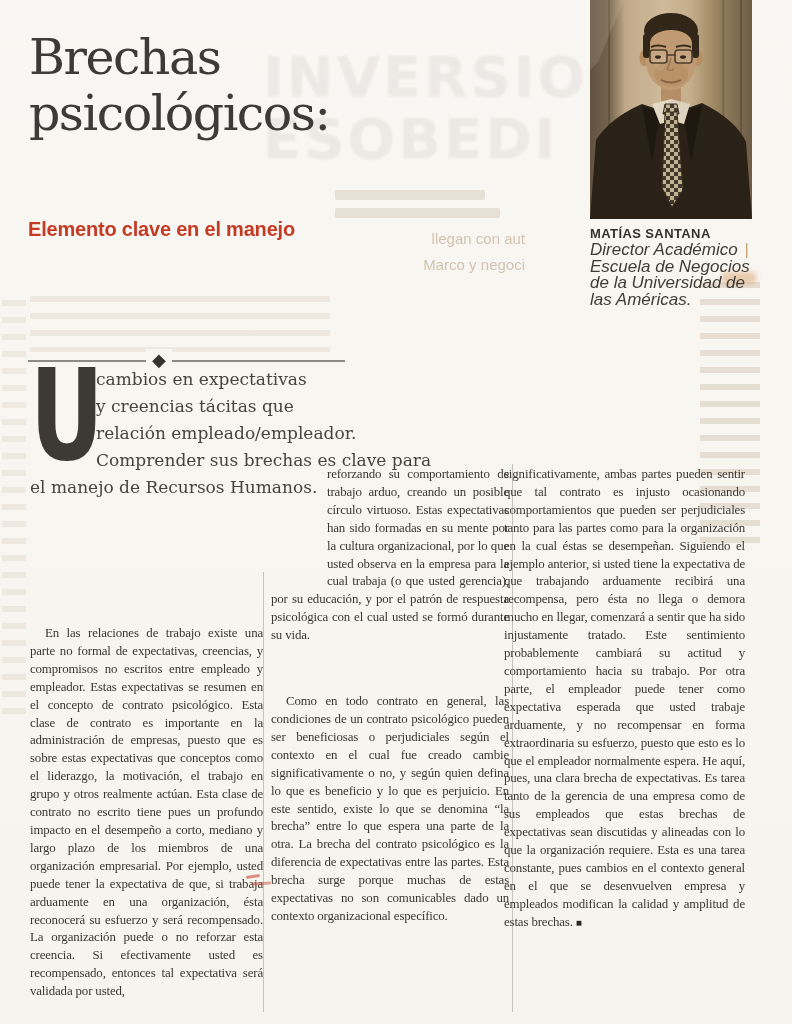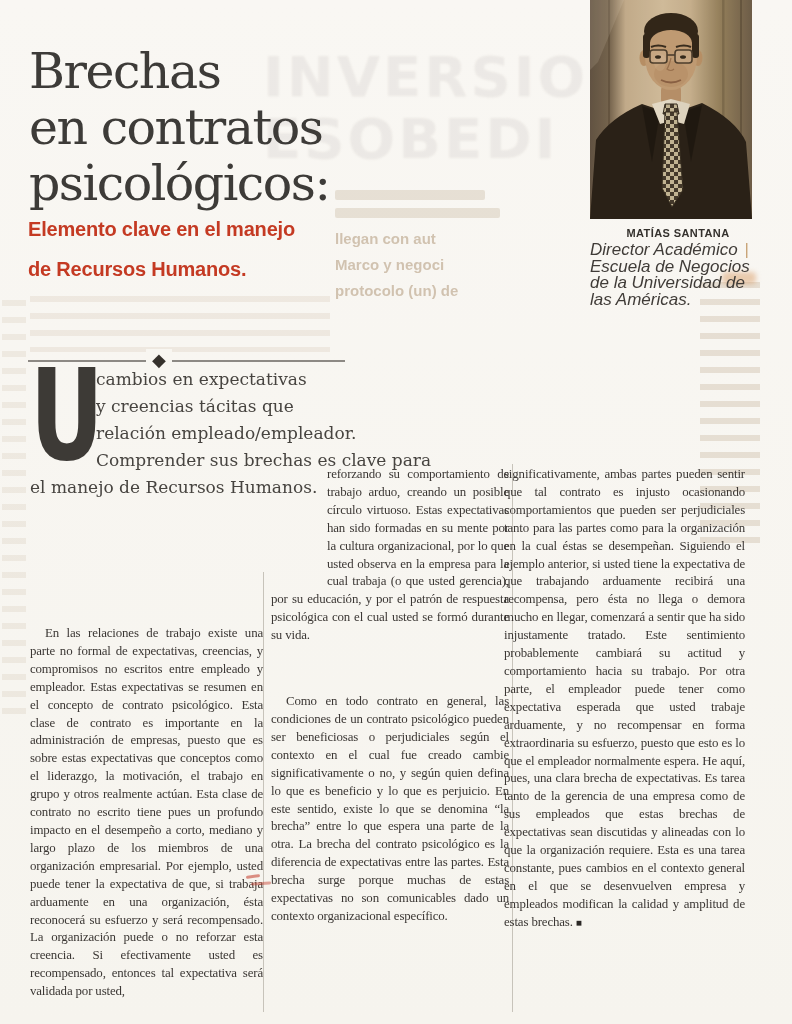--- a/index.html
+++ b/index.html
@@ -1,32 +1,32 @@
 <!DOCTYPE html>
 <html lang="es"><head>
 <meta charset="utf-8">
 <style>
   html,body{margin:0;padding:0;background:#e9e7e2;}
   .page{position:relative;width:792px;height:1024px;background:linear-gradient(180deg,#f9f7f3,#f6f4ee);
         overflow:hidden;font-family:"Liberation Serif",serif;}
 
   
-  .title{position:absolute;left:29px;top:44px;font-family:"DejaVu Serif",serif;
+  .title{position:absolute;left:29px;top:30px;font-family:"DejaVu Serif",serif;
          font-size:49px;line-height:56px;color:#3d3b38;letter-spacing:-1.5px;}
   .title div{white-space:nowrap;}
   .subtitle{position:absolute;left:28px;top:209px;font-family:"Liberation Sans",sans-serif;
             font-weight:700;font-size:20px;line-height:40px;color:#c43a23;letter-spacing:-0.2px;}
   .subtitle div{white-space:nowrap;}
 
   
   .photo{position:absolute;left:590px;top:0;width:162px;height:219px;margin:0;
          box-shadow:inset 0 0 0 1px rgba(60,45,30,.25);}
   .caption{position:absolute;left:590px;top:225px;width:176px;}
-  .cap-name{font-family:"Liberation Sans",sans-serif;font-weight:700;font-size:11px;
-            letter-spacing:.4px;color:#34312d;line-height:17px;text-align:center;}
+  .cap-name{font-family:"Liberation Sans",sans-serif;font-weight:700;font-size:13px;
+            letter-spacing:.4px;color:#34312d;line-height:17px;}
   .cap-role{font-family:"Liberation Sans",sans-serif;font-style:italic;font-size:17px;
             line-height:16.5px;color:#403c38;}
   .cap-sep{color:#c9a477;font-style:normal;padding:0 2px;}
 
   
   .divider{position:absolute;left:28px;top:360px;width:317px;height:2px;background:#8d8984;}
   .diamond{position:absolute;left:146px;top:349px;font-size:18px;line-height:22px;
            color:#35312c;background:#f8f6f1;padding:0 6px;}
 
   
@@ -51,22 +51,22 @@
 
   .vrule{position:absolute;width:1px;background:#c7c3ba;}
   .rule1{left:263px;top:572px;height:440px;}
   .rule2{left:512px;top:464px;height:548px;}
 
   
   .ghost-headline{position:absolute;left:263px;top:46px;font-family:"DejaVu Sans",sans-serif;
                   font-weight:700;font-size:56px;line-height:62px;letter-spacing:3px;
                   color:rgba(110,105,98,.09);filter:blur(1.2px);white-space:nowrap;}
   .ghost-mid{position:absolute;left:335px;top:182px;width:190px;font-family:"Liberation Sans",sans-serif;
-             font-weight:700;font-size:15px;line-height:26px;color:rgba(150,118,78,.40);
-             filter:blur(.7px);white-space:nowrap;}
+             font-weight:400;font-size:15px;line-height:26px;color:rgba(150,118,78,.40);
+             filter:blur(.7px);white-space:nowrap;text-align:right;}
   .ghost-bar{height:10px;margin:8px 0;background:rgba(150,120,80,.18);border-radius:2px;}
   .ghost-strip{position:absolute;filter:blur(.6px);
                background:repeating-linear-gradient(180deg,rgba(160,130,92,.20) 0 6px,transparent 6px 17px);}
   .gs-right{left:700px;top:282px;width:60px;height:268px;}
   .gs-left{left:2px;top:300px;width:24px;height:420px;opacity:.55;}
   .gs-top{left:30px;top:296px;width:300px;height:56px;opacity:.6;}
   .ghost-smudge{position:absolute;left:722px;top:272px;width:34px;height:12px;
                 background:rgba(205,120,45,.35);filter:blur(2.5px);border-radius:4px;}
 
   
@@ -82,34 +82,31 @@
   <div class="ghost-headline">
     <div>INVERSION</div>
     <div>ESOBEDI</div>
   </div>
   <div class="ghost-strip gs-top"></div>
   <div class="ghost-mid">
     <div class="ghost-bar" style="width:150px"></div>
     <div class="ghost-bar" style="width:165px"></div>
     <div>llegan con aut</div>
     <div>Marco y negoci</div>
-    <div>protocolo (un) de</div>
   </div>
   <div class="ghost-strip gs-right"></div>
   <div class="ghost-strip gs-left"></div>
   <div class="ghost-smudge"></div>
 
   <h1 class="title" style="margin:0;font-weight:normal">
     <div>Brechas</div>
-    <div>en contratos</div>
     <div>psicológicos:</div>
   </h1>
   <h2 class="subtitle" style="margin:0">
     <div>Elemento clave en el manejo</div>
-    <div>de Recursos Humanos.</div>
   </h2>
 
   <figure class="photo">
     <svg width="162" height="219" viewBox="0 0 162 219" xmlns="http://www.w3.org/2000/svg">
       <defs>
         <linearGradient id="bgGrad" x1="0" y1="0" x2="1" y2="0">
           <stop offset="0" stop-color="#5e5143"></stop>
             <stop offset=".12" stop-color="#74644f"></stop>
           <stop offset=".22" stop-color="#c9b393"></stop>
             <stop offset=".45" stop-color="#d8c4a4"></stop>

